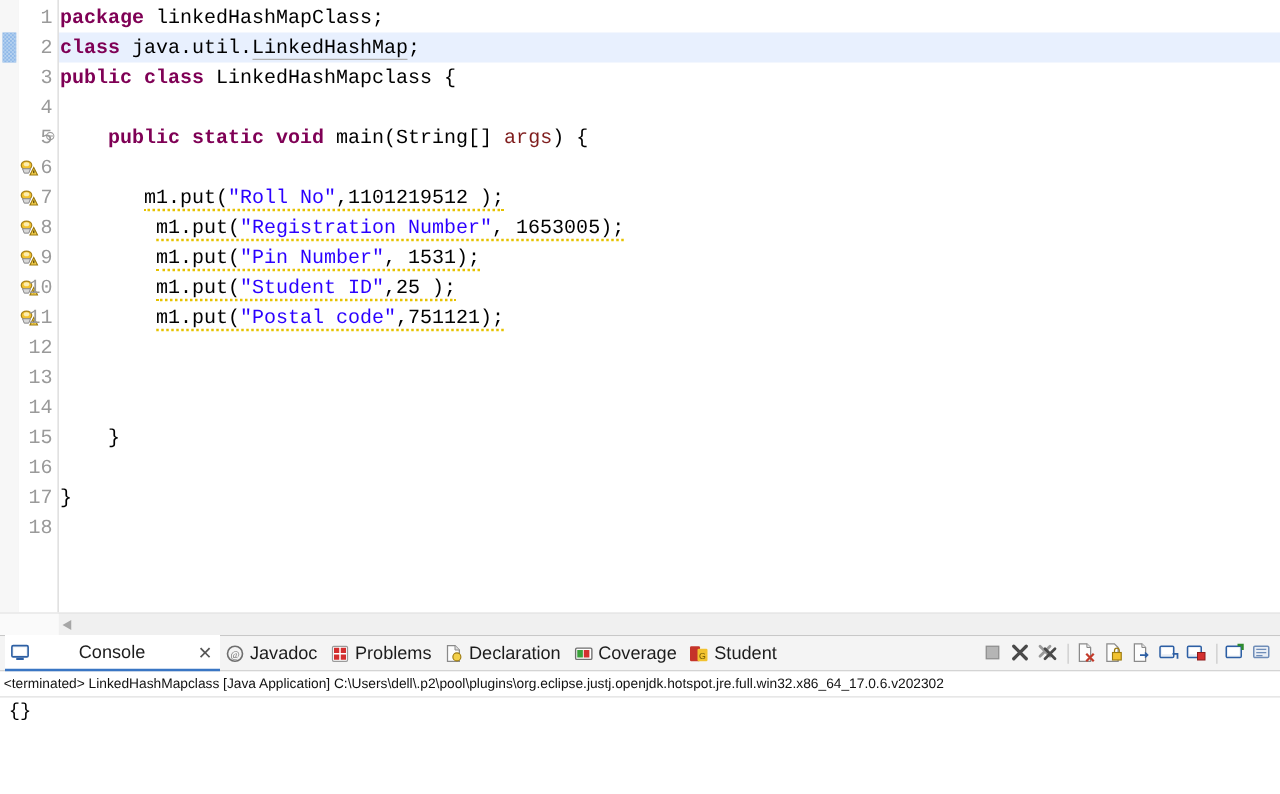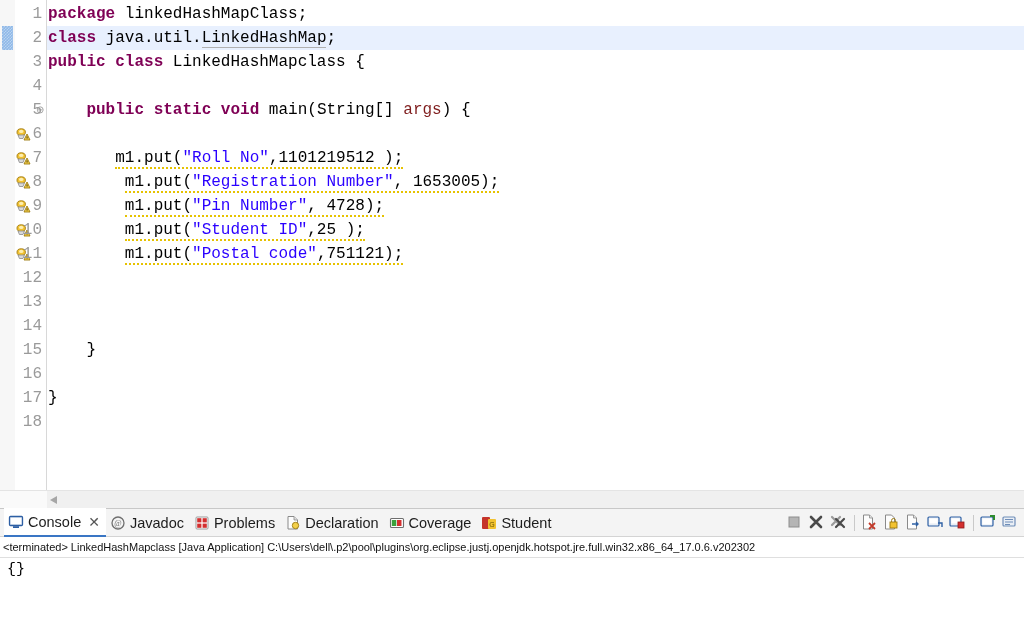--- a/index.html
+++ b/index.html
@@ -194,20 +194,21 @@
     align-items: center;
     height: 27px;
     padding: 0 6px 0 4px;
     font-size: 14.5px;
     color: #1c1c1c;
     cursor: default;
   }
   .tab.active {
     background: #ffffff;
     border-bottom: 2px solid #3a76c4;
+    gap: 35px;
   }
   .tab .tlabel { margin-left: 4px; }
   .tab .closex {
     margin-left: 7px;
     font-size: 14px;
     color: #555;
     font-family: "Liberation Sans", sans-serif;
   }
 
   .ticon { width: 16px; height: 16px; display: inline-block; position: relative; flex: 0 0 16px; }
@@ -345,21 +346,21 @@
     </div>
 
     <div class="code-area" id="code-area">
         <div class="code-line" style="top: 2px;"><span class="kw">package</span><span class="plain"> </span><span class="plain">linkedHashMapClass</span><span class="plain">;</span></div>
         <div class="code-line" style="top: 26px;"><span class="kw">class</span><span class="plain"> </span><span class="plain">java</span><span class="plain">.</span><span class="plain">util</span><span class="plain">.</span><span class="plain ul-type">LinkedHashMap</span><span class="plain">;</span></div>
         <div class="code-line" style="top: 50px; font-family: Liberation Mono, monospace;"><span class="kw">public</span><span class="plain"> </span><span class="kw">class</span><span class="plain"> </span><span class="plain">LinkedHashMapclass</span><span class="plain"> {</span></div>
         <div class="code-line" style="top: 74px;">&nbsp;</div>
         <div class="code-line" style="top: 98px;"><span class="plain">    </span><span class="kw">public</span><span class="plain"> </span><span class="kw">static</span><span class="plain"> </span><span class="kw">void</span><span class="plain"> </span><span class="plain">main</span><span class="plain">(</span><span class="plain">String</span><span class="plain">[] </span><span class="prm">args</span><span class="plain">) {</span></div>
         <div class="code-line" style="top: 146px;"><span class="plain">       </span><span class="sq-warn"><span class="plain">m1</span><span class="plain">.</span><span class="plain">put</span><span class="plain">(</span><span class="str">"Roll No"</span><span class="plain">,1101219512 );</span></span></div>
         <div class="code-line" style="top: 170px;"><span class="plain">        </span><span class="sq-warn"><span class="plain">m1</span><span class="plain">.</span><span class="plain">put</span><span class="plain">(</span><span class="str">"Registration Number"</span><span class="plain">, 1653005);</span></span></div>
-        <div class="code-line" style="top: 194px;"><span class="plain">        </span><span class="sq-warn"><span class="plain">m1</span><span class="plain">.</span><span class="plain">put</span><span class="plain">(</span><span class="str">"Pin Number"</span><span class="plain">, 4728);</span></span></div>
+        <div class="code-line" style="top: 194px;"><span class="plain">        </span><span class="sq-warn"><span class="plain">m1</span><span class="plain">.</span><span class="plain">put</span><span class="plain">(</span><span class="str">"Pin Number"</span><span class="plain">, 1531);</span></span></div>
         <div class="code-line" style="top: 218px;"><span class="plain">        </span><span class="sq-warn"><span class="plain">m1</span><span class="plain">.</span><span class="plain">put</span><span class="plain">(</span><span class="str">"Student ID"</span><span class="plain">,25 );</span></span></div>
         <div class="code-line" style="top: 242px;"><span class="plain">        </span><span class="sq-warn"><span class="plain">m1</span><span class="plain">.</span><span class="plain">put</span><span class="plain">(</span><span class="str">"Postal code"</span><span class="plain">,751121);</span></span></div>
         <div class="code-line" style="top: 314px;">&nbsp;</div>
         <div class="code-line" style="top: 338px;"><span class="plain">    }</span></div>
         <div class="code-line" style="top: 362px;">&nbsp;</div>
         <div class="code-line" style="top: 386px;"><span class="plain">}</span></div>
         <div class="code-line" style="top: 410px;">&nbsp;</div>
       </div>
 
     <div class="h-scroll">

